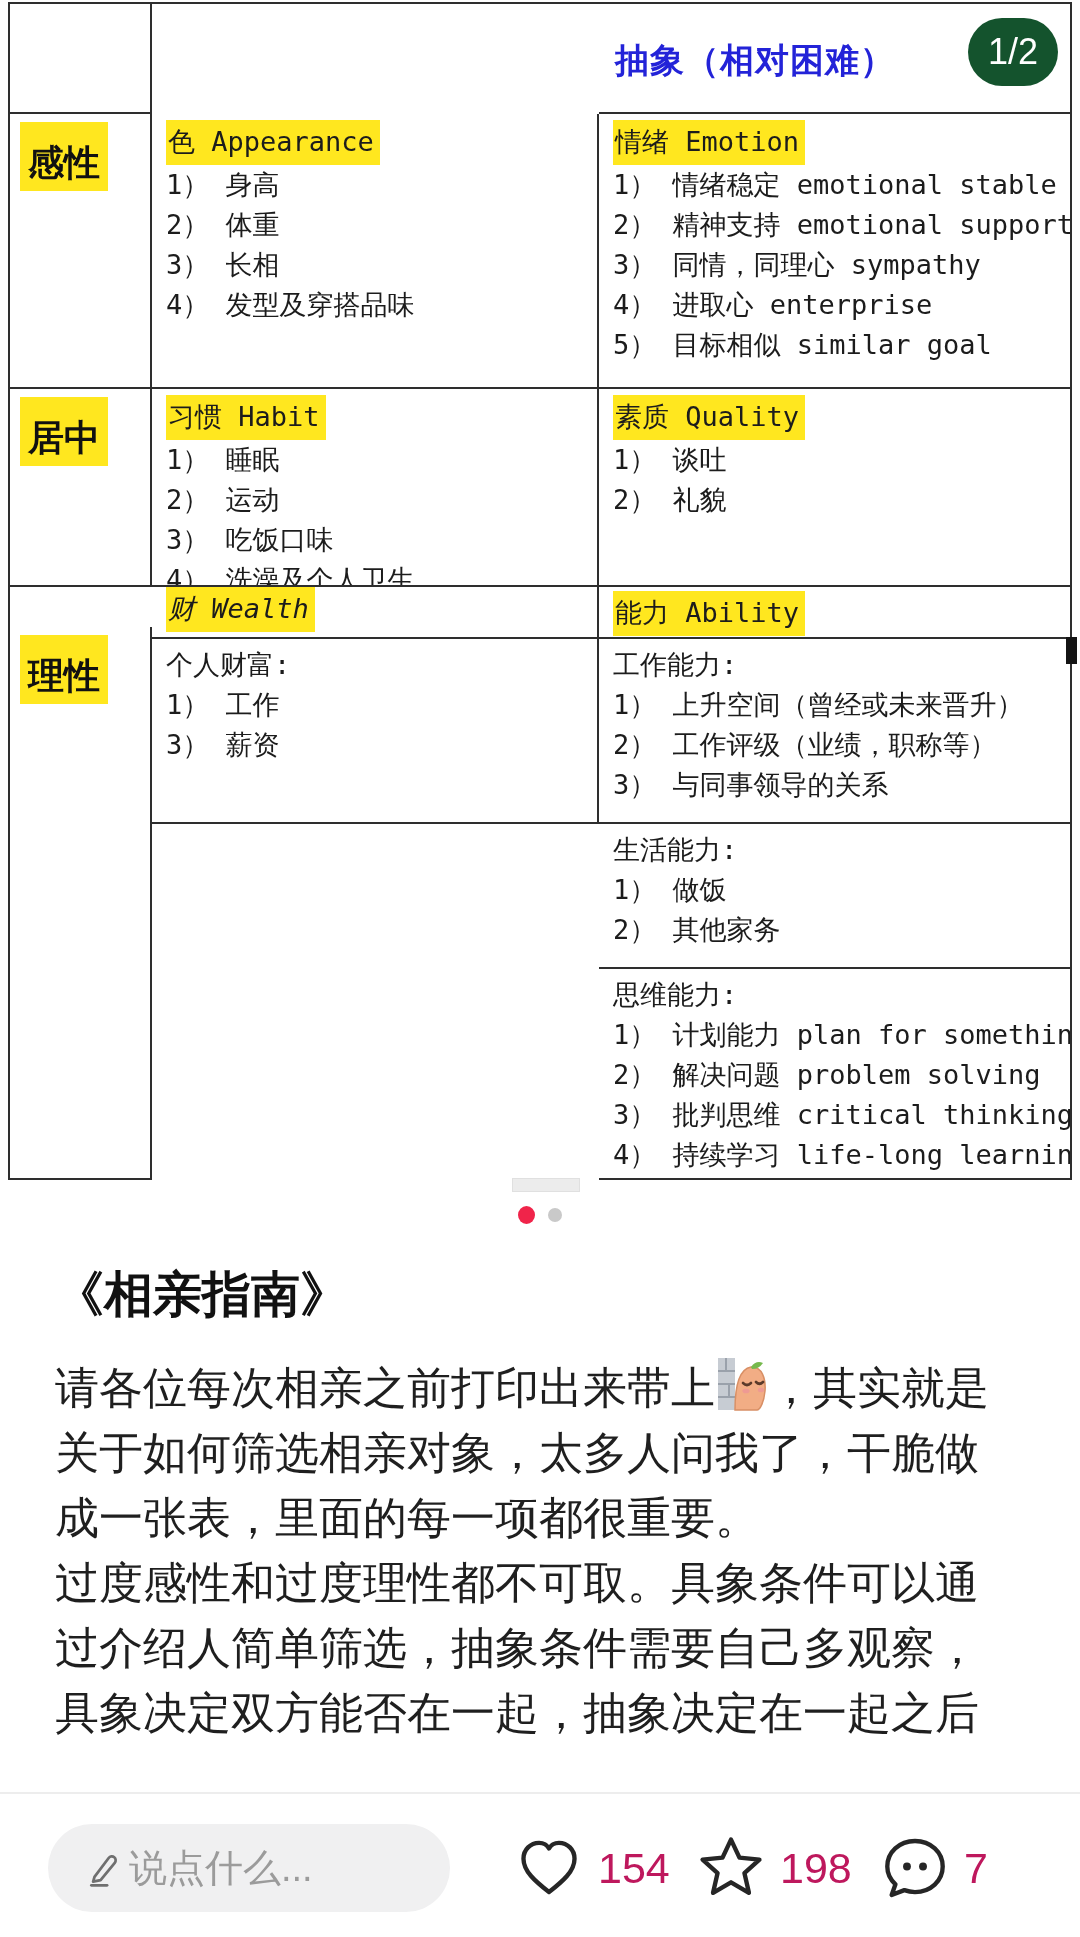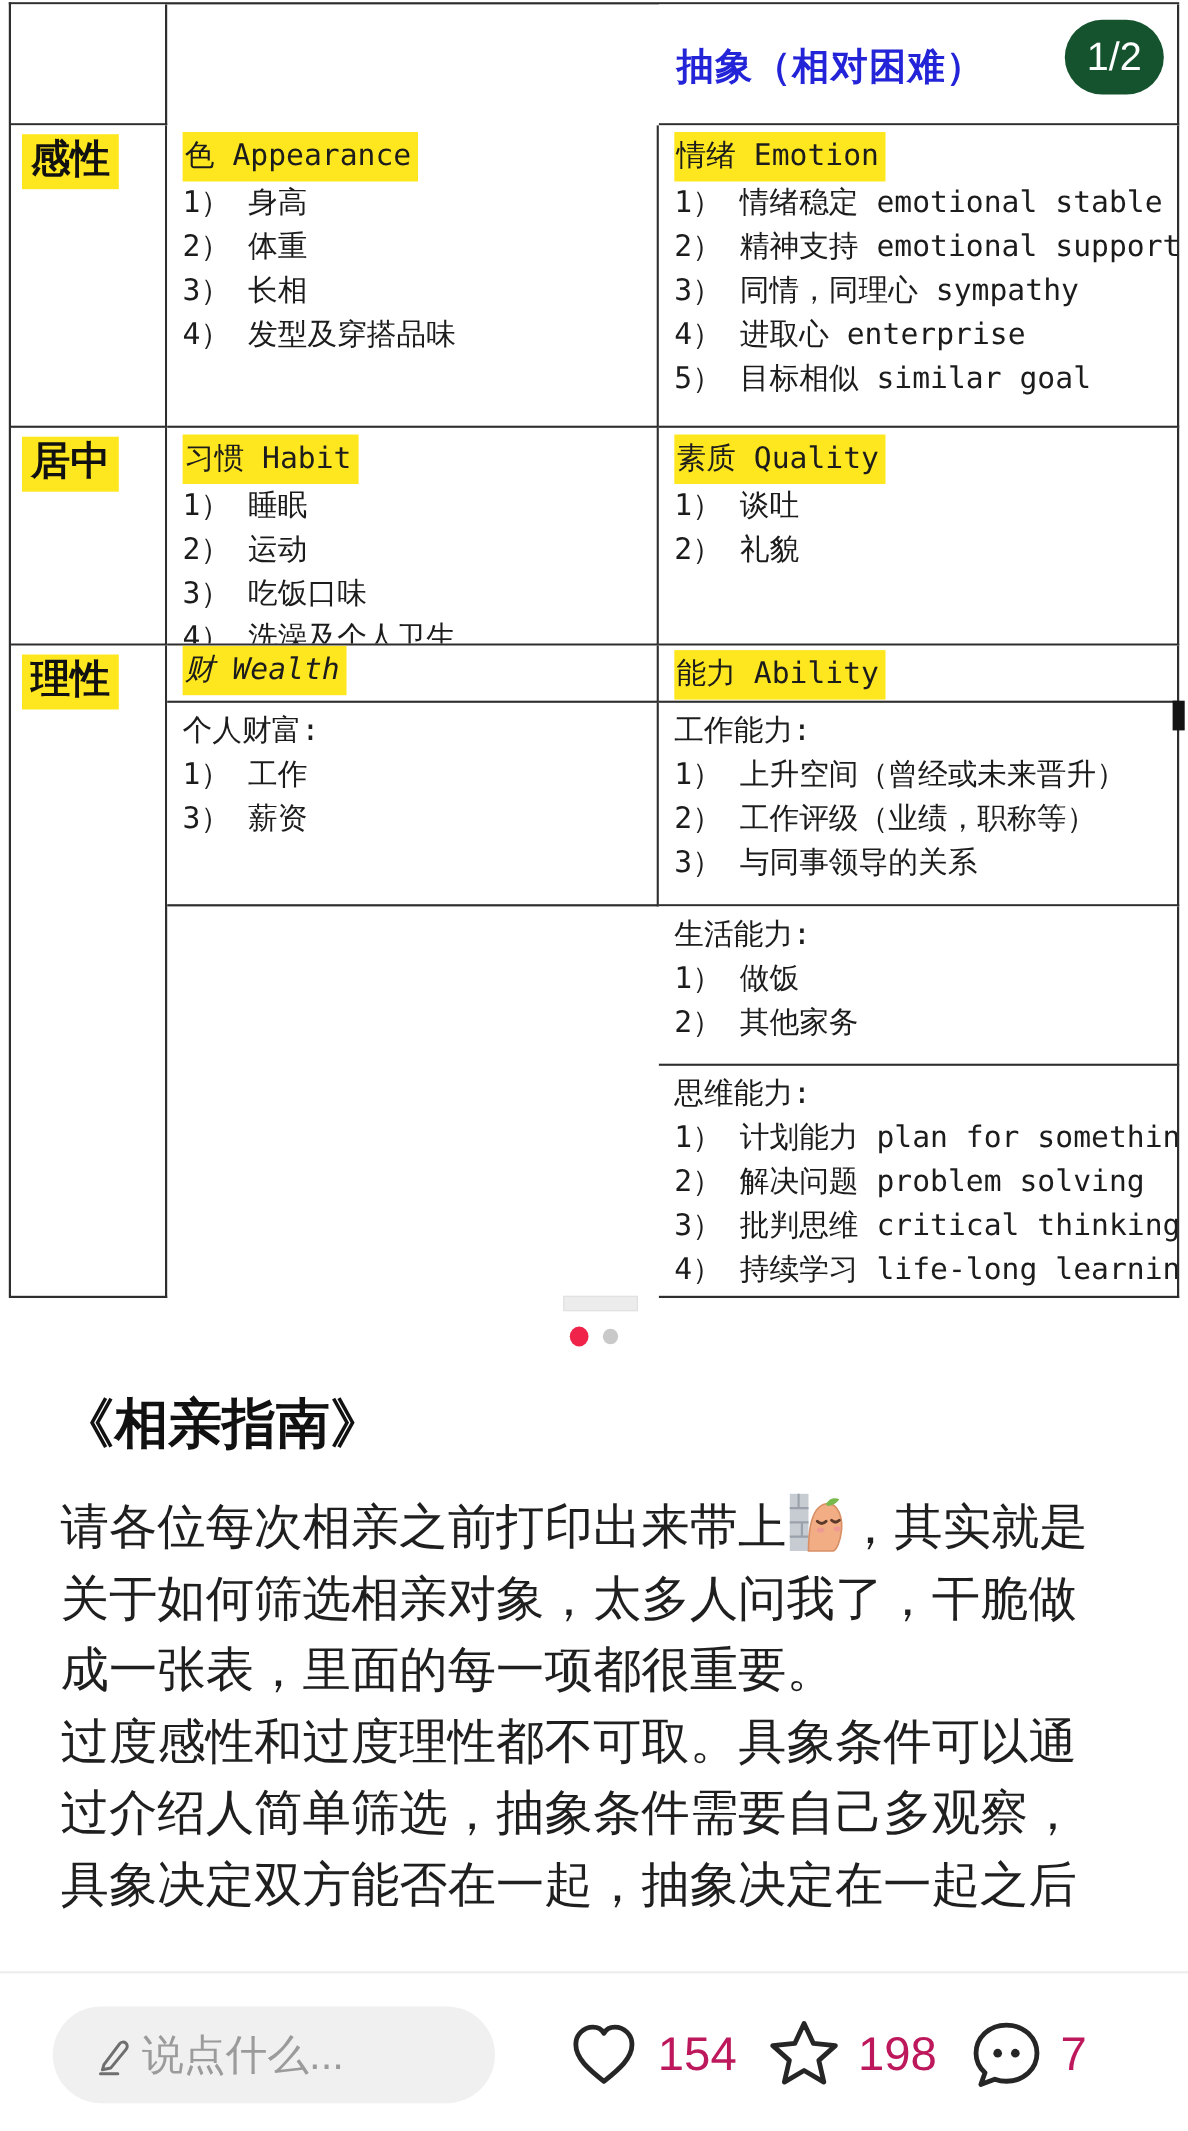--- a/index.html
+++ b/index.html
@@ -21,30 +21,30 @@
     border-top:2px solid #2e2e2e; border-left:2px solid #2e2e2e;
     font-family:"DejaVu Sans Mono", monospace;
     color:#1c1c1c;
   }
   .cell { border-right:2px solid #2e2e2e; border-bottom:2px solid #2e2e2e; padding:6px 12px 0 14px; overflow:hidden; background:#fff; }
   .c-h0 { grid-area:1/1; }
   .c-h1 { grid-area:1/2; }
   .c-h2 { grid-area:1/3; }
   .c-r1l{ grid-area:2/1; } .c-r1a{ grid-area:2/2; } .c-r1b{ grid-area:2/3; }
   .c-r2l{ grid-area:3/1; } .c-r2a{ grid-area:3/2; } .c-r2b{ grid-area:3/3; }
-  .c-r3l{ grid-row:4/8; grid-column:1; }
+  .c-r3l{ grid-row:4/8; grid-column:1;margin-top:40px; }
   .c-ba { grid-area:4/2; padding-top:0;font-style:italic; }
   .c-bb { grid-area:4/3; padding-top:4px; }
   .c-s1a{ grid-area:5/2; } .c-s1b{ grid-area:5/3; }
   .c-s2a{ grid-row:6/8; grid-column:2; } .c-s2b{ grid-area:6/3; }
   .c-s3b{ grid-area:7/3; }
 
   .bluehead { display:flex; align-items:center; font-size:34px; font-weight:bold; color:#2323d8; letter-spacing:1px; padding-left:16px; }
   .lblcell { padding:8px 0 0 10px; }
-  .lbl-hl { display:inline-block; background:#ffe71f; color:#111; font-weight:bold; font-size:36px; padding:4px 8px 10px 8px; line-height:1; font-family:Liberation Serif, serif; }
+  .lbl-hl { display:inline-block; background:#ffe71f; color:#111; font-weight:bold; font-size:36px; padding:23px 8px 10px 8px; line-height:1; font-family:Liberation Serif, serif; }
   .hl { display:inline-block; background:#ffe71f; padding:2px 6px 3px 2px; }
   .line { font-size:27px; line-height:40px; white-space:nowrap; }
   .hline { font-size:27px; line-height:40px; white-space:nowrap; }
 
   .page-badge {
     position:absolute; top:18px; right:22px; width:90px; height:68px;
     background:#14532d; color:#fff; border-radius:36px;
     display:flex; align-items:center; justify-content:center;
     font-size:36px; font-family:"Liberation Sans", sans-serif;
   }

